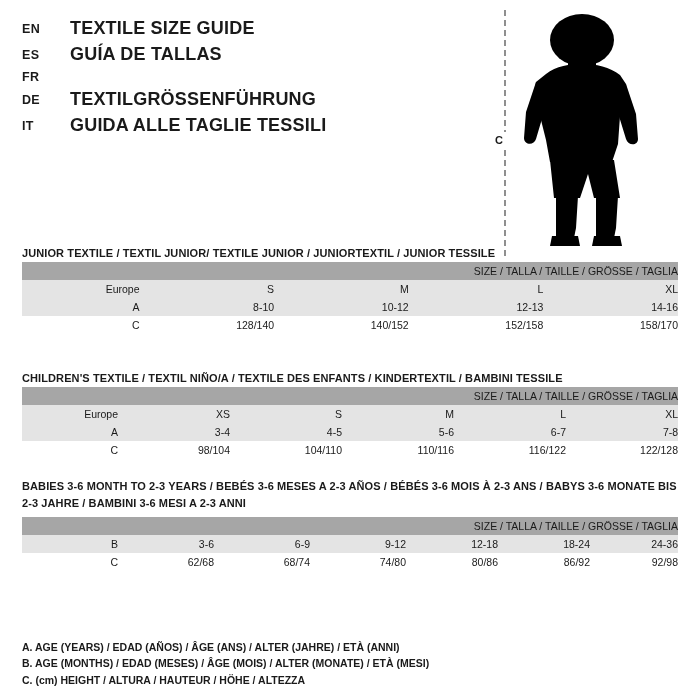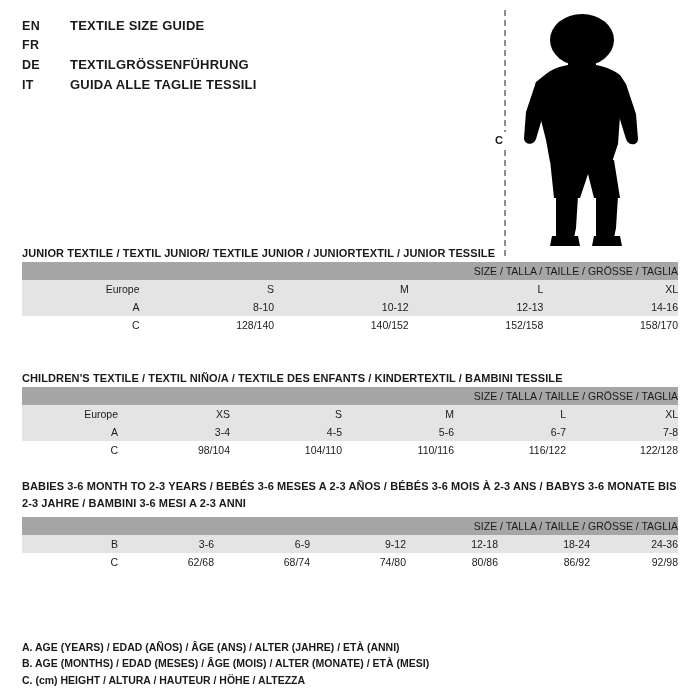--- a/index.html
+++ b/index.html
@@ -36,21 +36,21 @@
     margin-bottom: 5px;
   }
   .lang-code {
     width: 48px;
     font-size: 12.5px;
     font-weight: bold;
     letter-spacing: 0.3px;
     color: #1a1a1a;
   }
   .lang-title {
-    font-size: 13px;
+    font-size: 18px;
     font-weight: bold;
     letter-spacing: 0.2px;
     color: #1a1a1a;
     white-space: nowrap;
   }
 
   
   .figure-area {
     position: absolute;
     top: 8px;
@@ -146,20 +146,24 @@
 </style>
 </head>
 <body>
 
 <div class="page">
 
   <div class="lang-block">
     <div class="lang-row">
       <div class="lang-code">EN</div>
       <div class="lang-title">TEXTILE SIZE GUIDE</div>
+    </div>
+    <div class="lang-row">
+      <div class="lang-code">ES</div>
+      <div class="lang-title">GUÍA DE TALLAS</div>
     </div>
     <div class="lang-row">
       <div class="lang-code">FR</div>
     </div>
     <div class="lang-row">
       <div class="lang-code">DE</div>
       <div class="lang-title">TEXTILGRÖSSENFÜHRUNG</div>
     </div>
     <div class="lang-row">
       <div class="lang-code">IT</div>

